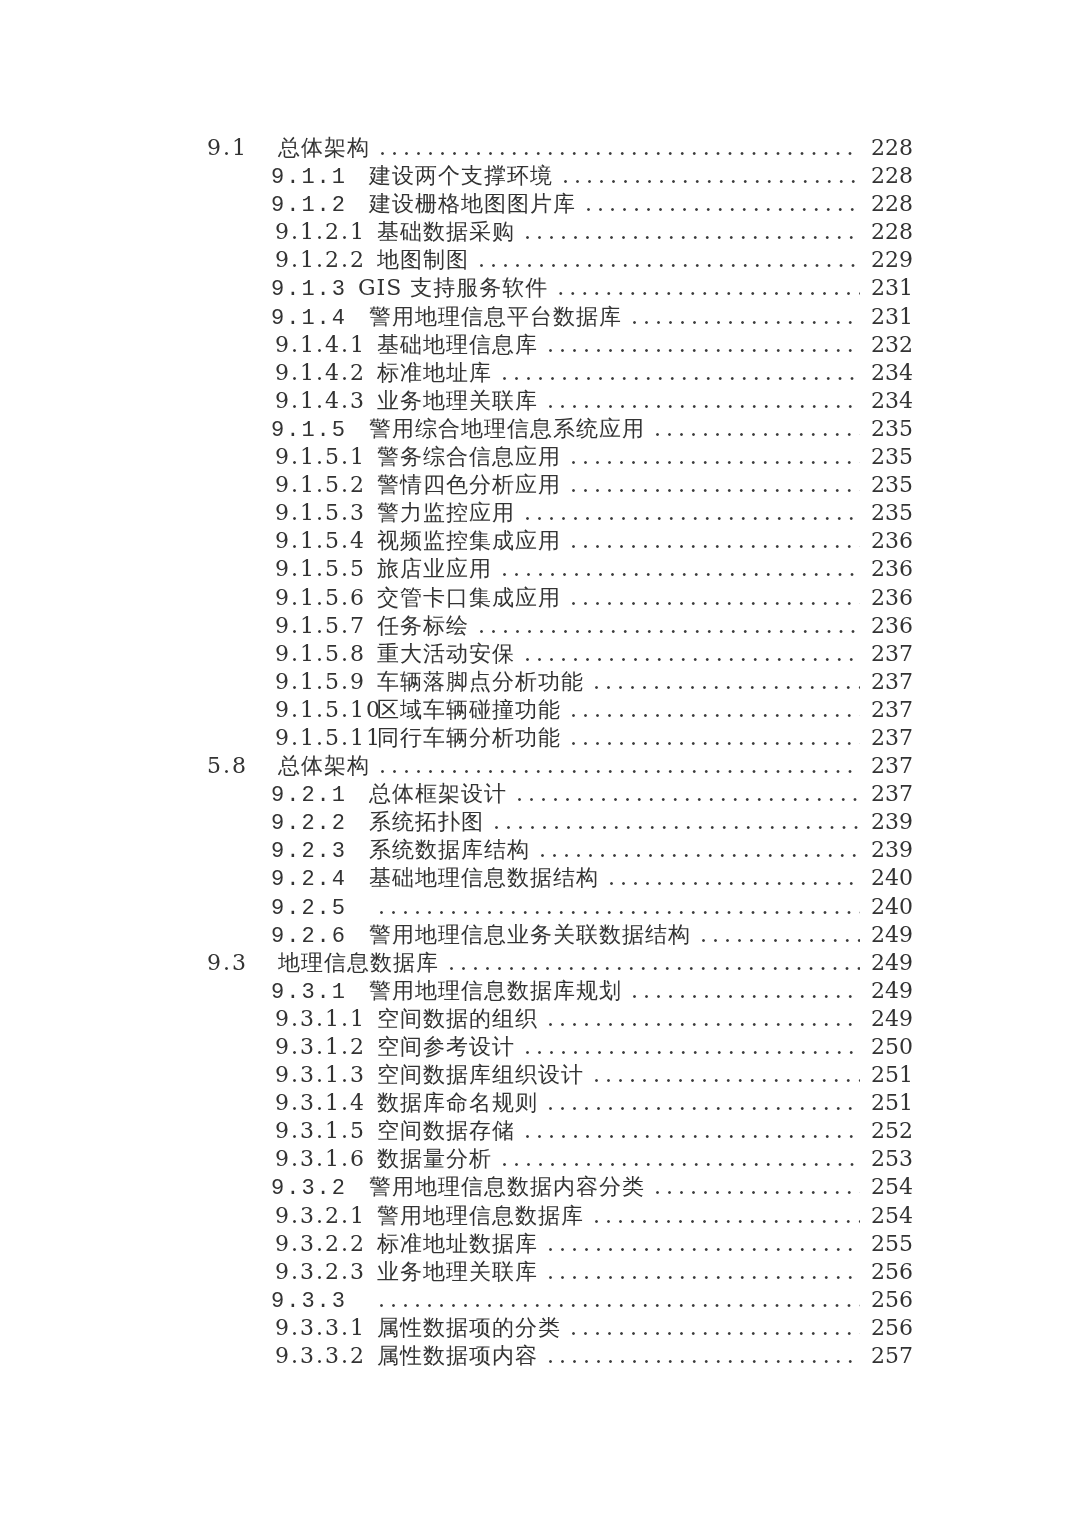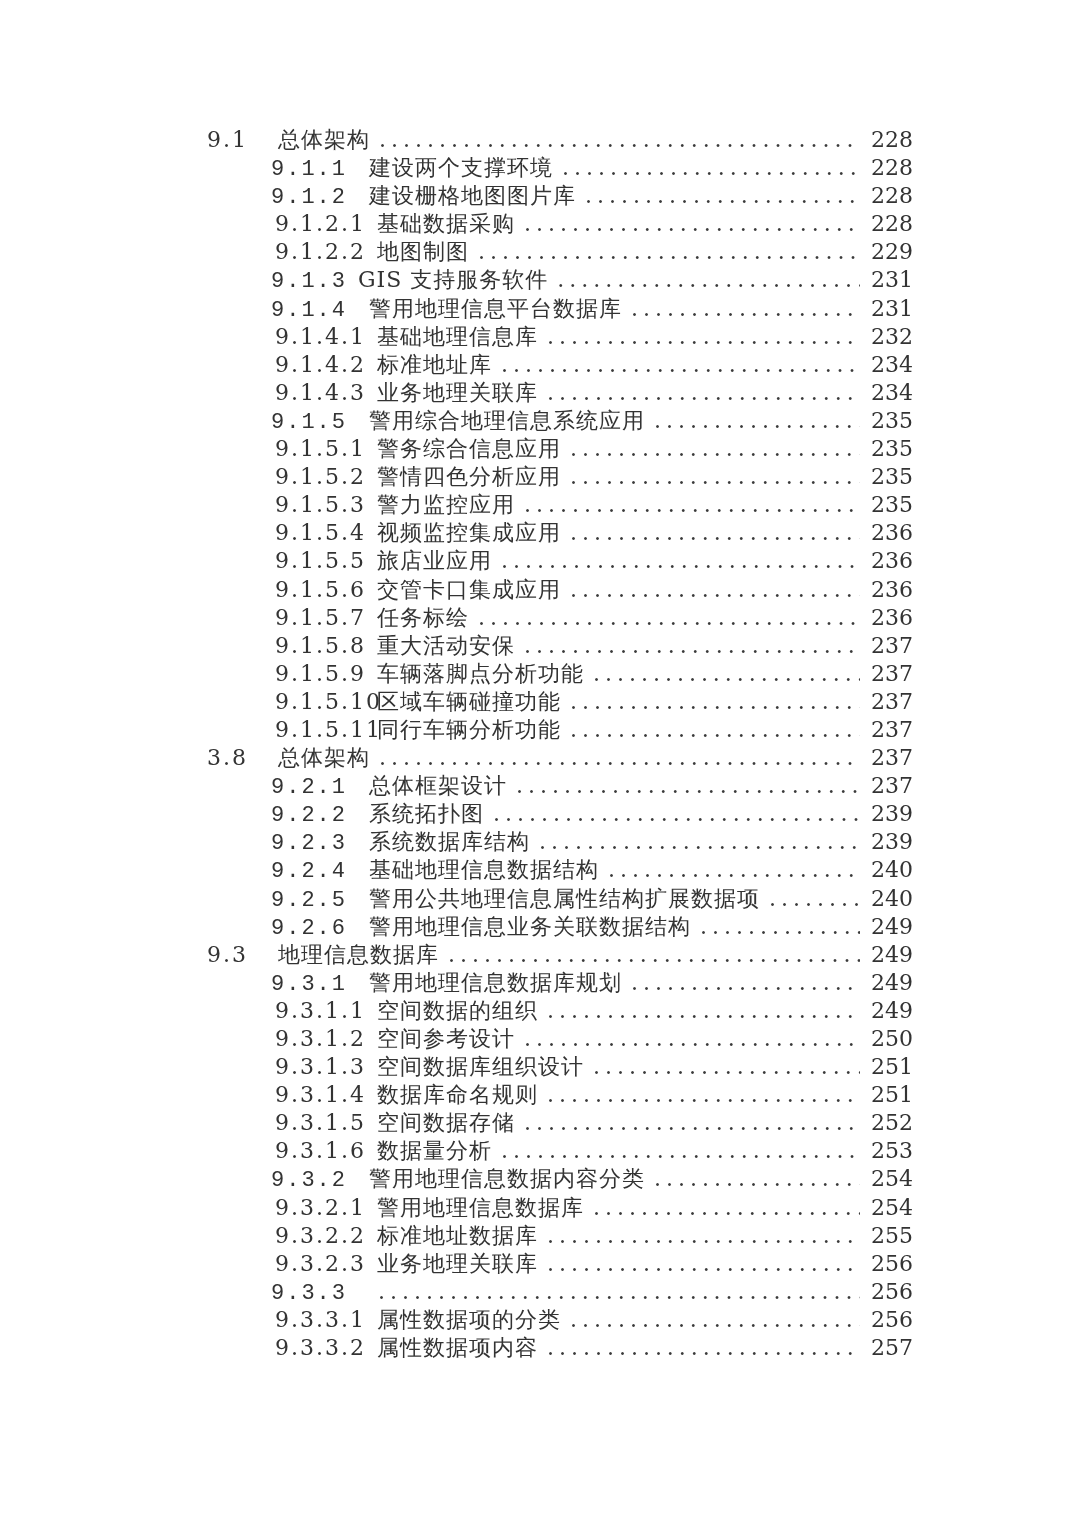--- a/index.html
+++ b/index.html
@@ -12,21 +12,21 @@
     overflow: hidden;
   }
   .page {
     position: absolute;
     inset: 0;
     background: #ffffff;
   }
   .toc {
     position: absolute;
     left: 207px;
-    top: 126px;
+    top: 134px;
     width: 708px;
   }
   .toc-row {
     display: flex;
     align-items: baseline;
     height: 28.1px;
     line-height: 28.1px;
     font-size: 22px;
     color: #333333;
     white-space: nowrap;
@@ -212,21 +212,21 @@
   </div>
 
   <div class="toc-row level-3">
     <span class="num">9.1.5.11</span>
     <span class="title">同行车辆分析功能</span>
     <span class="dots">. . . . . . . . . . . . . . . . . . . . . . . . . . . . . . . . . . . . . . . . . . . . . . . . . . . . . . . . . . . . . . . . . . . . . . . . . . . . . . . . . . . . . . . . . . . . . . . . . . . . . . . . . . . . . . . . . . . . . . . . </span>
     <span class="page-num">237</span>
   </div>
 
   <div class="toc-row level-1">
-    <span class="num">3.8</span>
+    <span class="num">5.8</span>
     <span class="title">总体架构</span>
     <span class="dots">. . . . . . . . . . . . . . . . . . . . . . . . . . . . . . . . . . . . . . . . . . . . . . . . . . . . . . . . . . . . . . . . . . . . . . . . . . . . . . . . . . . . . . . . . . . . . . . . . . . . . . . . . . . . . . . . . . . . . . . . </span>
     <span class="page-num">237</span>
   </div>
 
   <div class="toc-row level-2">
     <span class="num">9.2.1</span>
     <span class="title">总体框架设计</span>
     <span class="dots">. . . . . . . . . . . . . . . . . . . . . . . . . . . . . . . . . . . . . . . . . . . . . . . . . . . . . . . . . . . . . . . . . . . . . . . . . . . . . . . . . . . . . . . . . . . . . . . . . . . . . . . . . . . . . . . . . . . . . . . . </span>
     <span class="page-num">237</span>
@@ -248,21 +248,20 @@
 
   <div class="toc-row level-2">
     <span class="num">9.2.4</span>
     <span class="title">基础地理信息数据结构</span>
     <span class="dots">. . . . . . . . . . . . . . . . . . . . . . . . . . . . . . . . . . . . . . . . . . . . . . . . . . . . . . . . . . . . . . . . . . . . . . . . . . . . . . . . . . . . . . . . . . . . . . . . . . . . . . . . . . . . . . . . . . . . . . . . </span>
     <span class="page-num">240</span>
   </div>
 
   <div class="toc-row level-2">
     <span class="num">9.2.5</span>
-    <span class="title">警用公共地理信息属性结构扩展数据项</span>
     <span class="dots">. . . . . . . . . . . . . . . . . . . . . . . . . . . . . . . . . . . . . . . . . . . . . . . . . . . . . . . . . . . . . . . . . . . . . . . . . . . . . . . . . . . . . . . . . . . . . . . . . . . . . . . . . . . . . . . . . . . . . . . . </span>
     <span class="page-num">240</span>
   </div>
 
   <div class="toc-row level-2">
     <span class="num">9.2.6</span>
     <span class="title">警用地理信息业务关联数据结构</span>
     <span class="dots">. . . . . . . . . . . . . . . . . . . . . . . . . . . . . . . . . . . . . . . . . . . . . . . . . . . . . . . . . . . . . . . . . . . . . . . . . . . . . . . . . . . . . . . . . . . . . . . . . . . . . . . . . . . . . . . . . . . . . . . . </span>
     <span class="page-num">249</span>
   </div>

